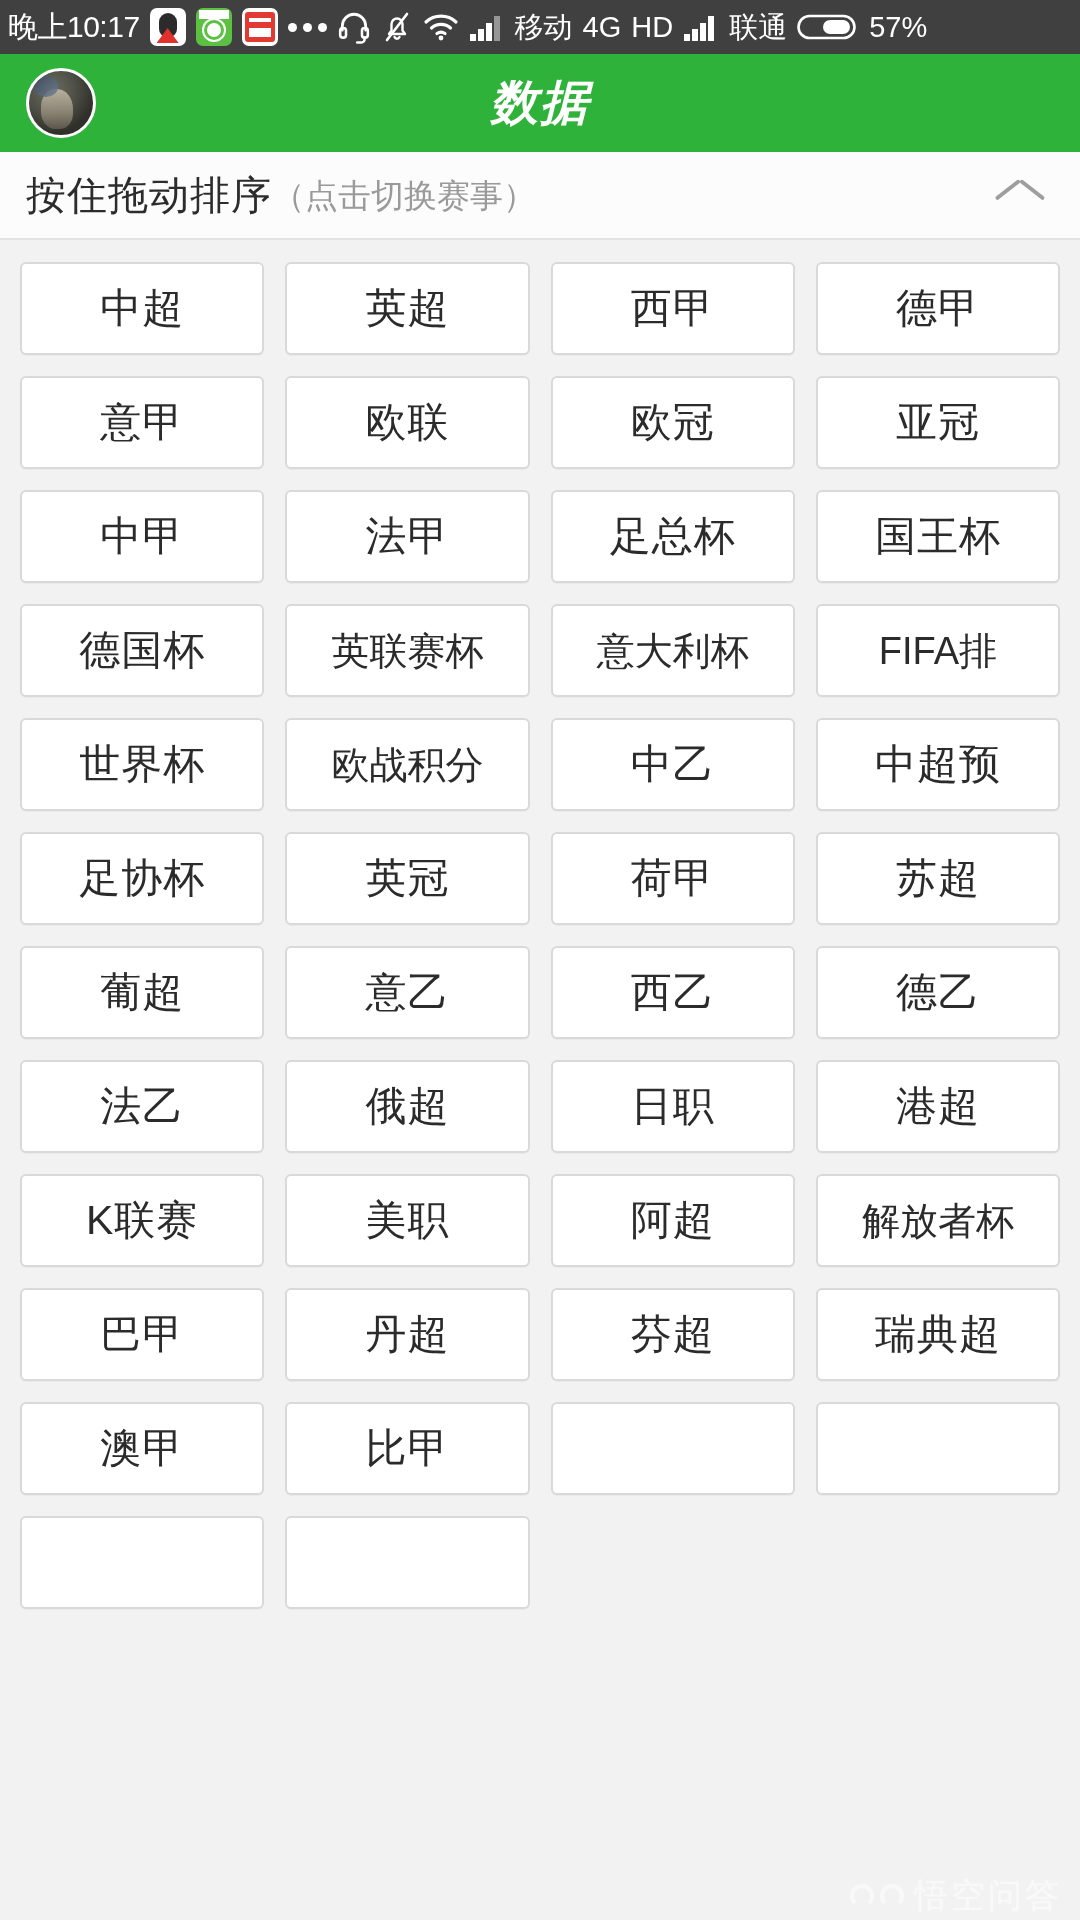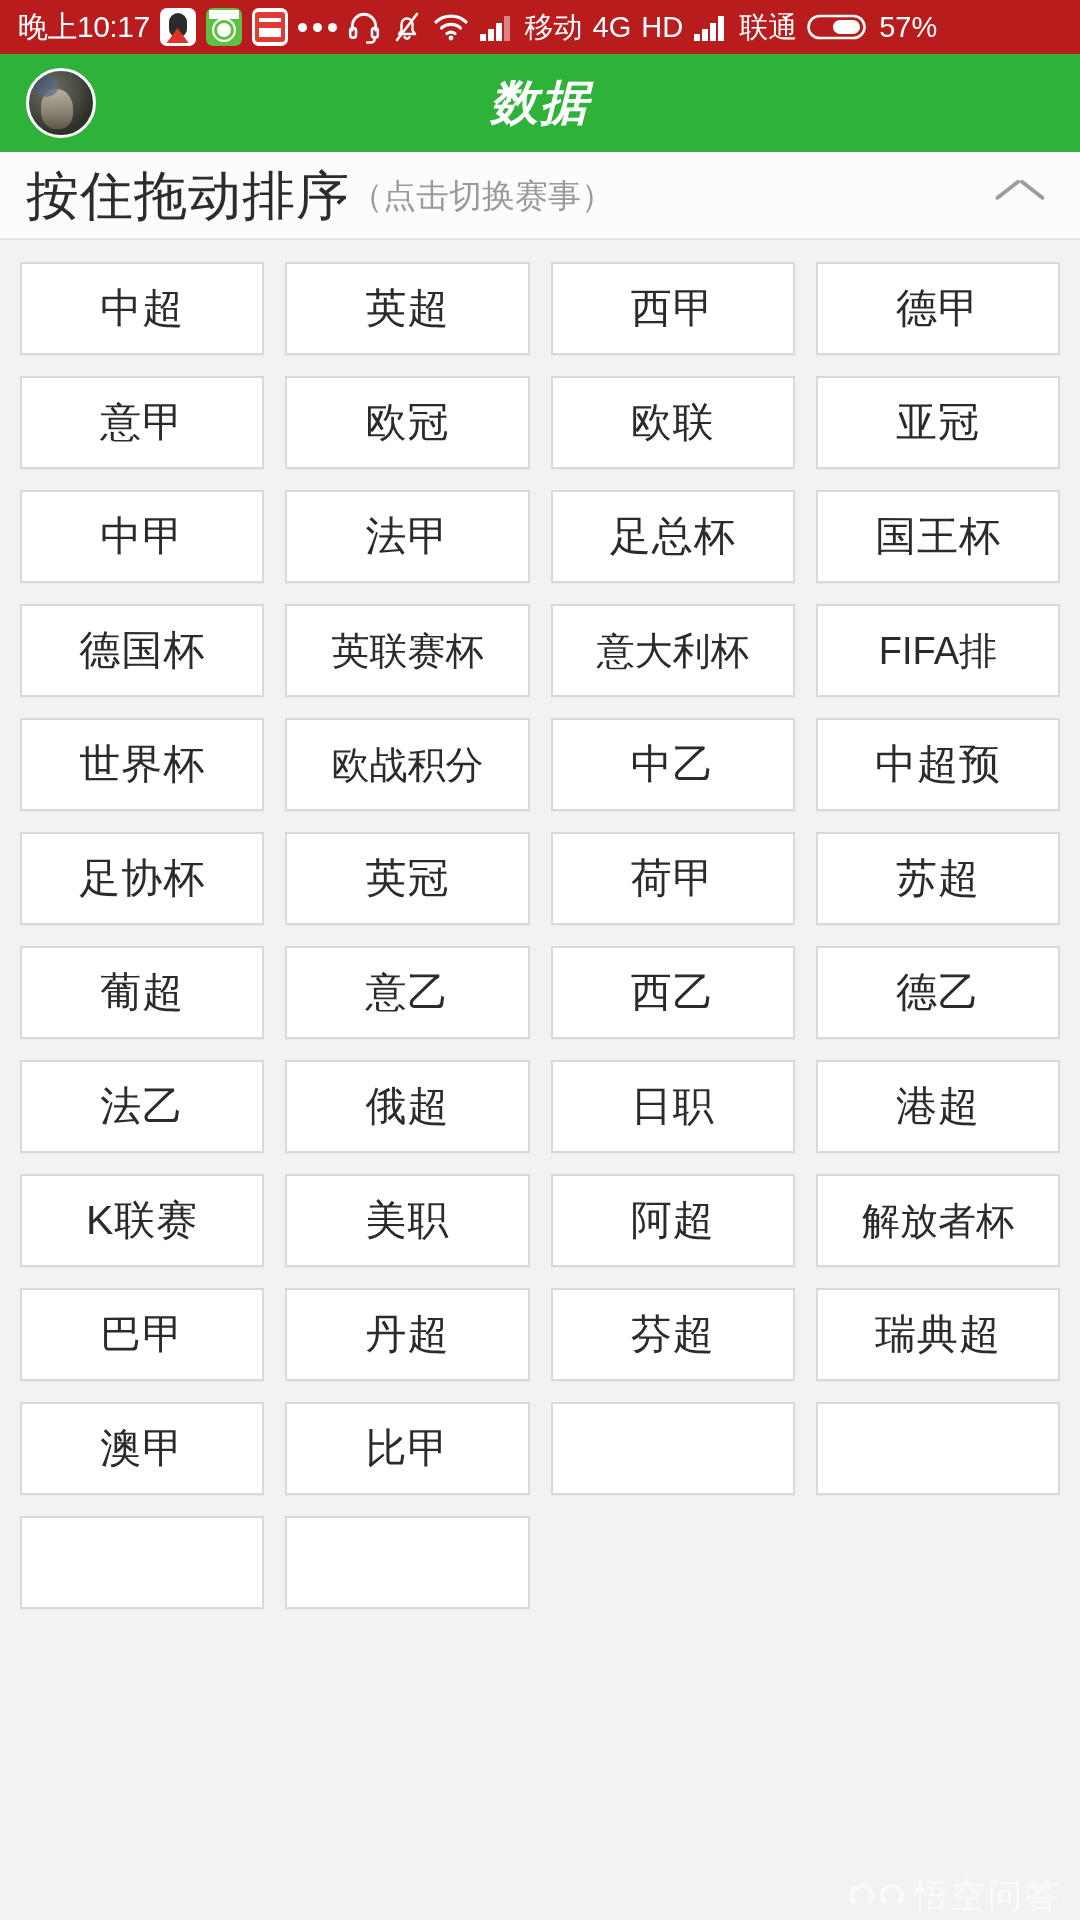--- a/index.html
+++ b/index.html
@@ -7,24 +7,24 @@
     width: 1080px;
     height: 1920px;
     overflow: hidden;
     background: #f2f2f2;
     font-family: "Liberation Sans", "DejaVu Sans", sans-serif;
   }
 
   
   .statusbar {
     height: 54px;
-    background: #b91c1c;
-    display: flex;
-    align-items: center;
-    padding: 0 14px 0 18px;
+    background: #404040;
+    display: flex;
+    align-items: center;
+    padding: 0 14px 0 8px;
     color: #ffffff;
     gap: 10px;
     white-space: nowrap;
   }
   .sb-time {
     font-size: 30px;
     letter-spacing: -0.5px;
     line-height: 1;
     font-weight: 400;
   }
@@ -144,21 +144,21 @@
   
   .section-head {
     height: 88px;
     background: #fcfcfc;
     border-bottom: 2px solid #e3e3e3;
     display: flex;
     align-items: center;
     padding: 0 30px 0 26px;
   }
   .sh-main {
-    font-size: 53px;
+    font-size: 40px;
     color: #2c2c2c;
     line-height: 1;
     letter-spacing: 1px;
   }
   .sh-sub {
     font-size: 33px;
     color: #9a9a9a;
     line-height: 1;
     letter-spacing: 0px;
   }
@@ -191,21 +191,21 @@
   .grid {
     display: grid;
     grid-template-columns: repeat(4, 1fr);
     column-gap: 21px;
     row-gap: 21px;
   }
   .tile {
     height: 93px;
     background: #ffffff;
     border: 2px solid #d9d9d9;
-    border-radius: 0;
+    border-radius: 6px;
     display: flex;
     align-items: center;
     justify-content: center;
     color: #2b2b2b;
     font-size: 41px;
     line-height: 1;
     letter-spacing: 1px;
     overflow: hidden;
     white-space: nowrap;
     box-shadow: 0 1px 0 rgba(0,0,0,0.03);
@@ -336,22 +336,22 @@
   <span class="chev"></span>
 </div>
 
 <div class="grid-wrap">
   <div class="grid" id="league-grid">
       <div class="tile">中超</div>
       <div class="tile">英超</div>
       <div class="tile">西甲</div>
       <div class="tile">德甲</div>
       <div class="tile">意甲</div>
+      <div class="tile">欧联</div>
       <div class="tile">欧冠</div>
-      <div class="tile">欧联</div>
       <div class="tile">亚冠</div>
       <div class="tile">中甲</div>
       <div class="tile">法甲</div>
       <div class="tile">足总杯</div>
       <div class="tile">国王杯</div>
       <div class="tile">德国杯</div>
       <div class="tile narrow-text">英联赛杯</div>
       <div class="tile narrow-text">意大利杯</div>
       <div class="tile narrow-text">FIFA排</div>
       <div class="tile">世界杯</div>

